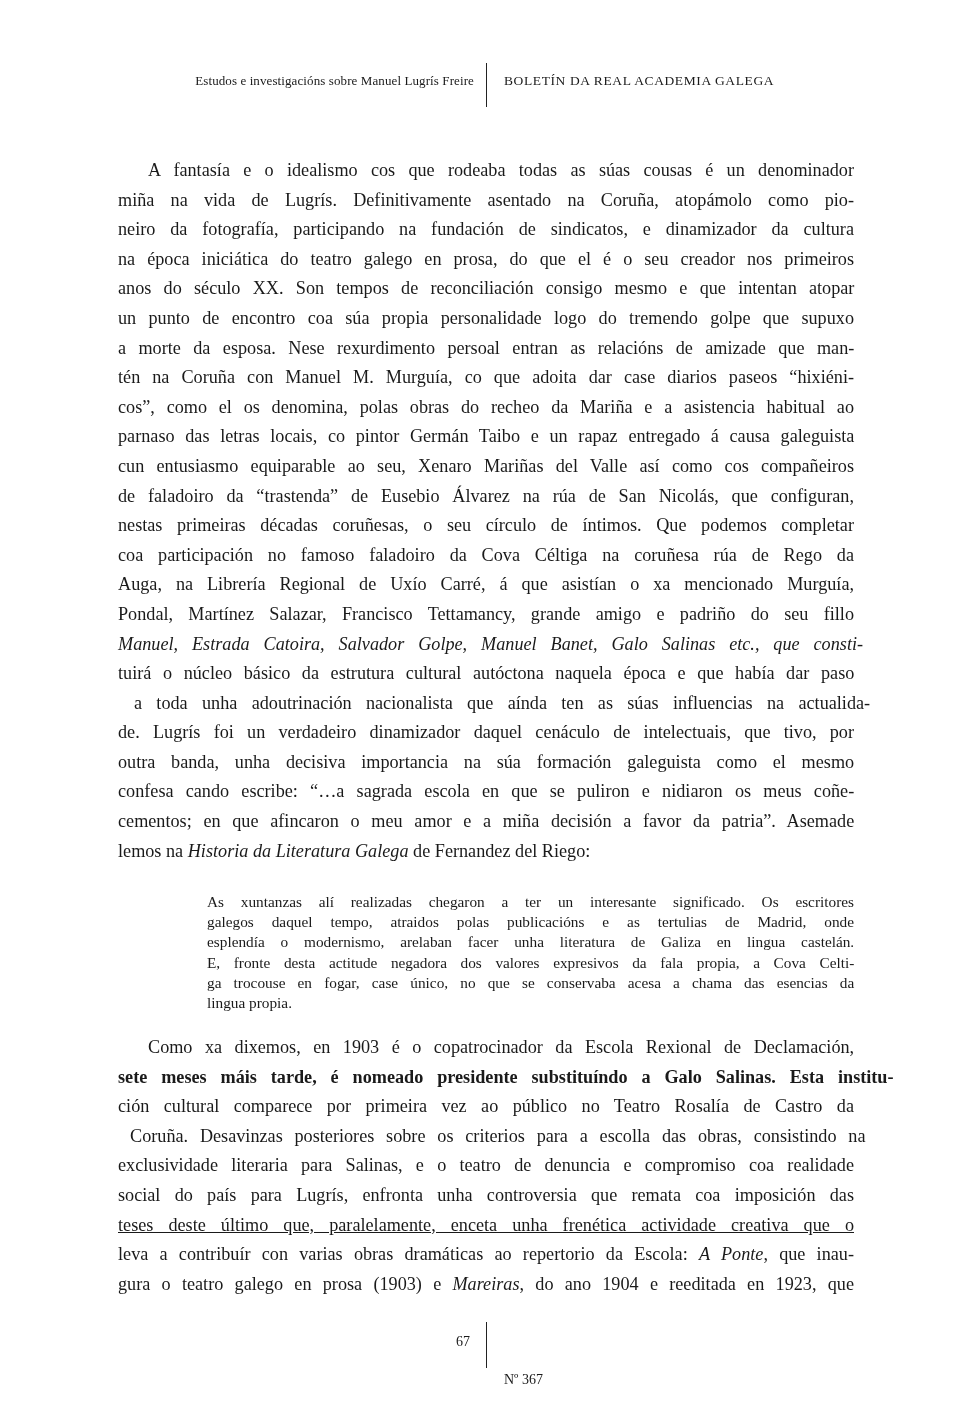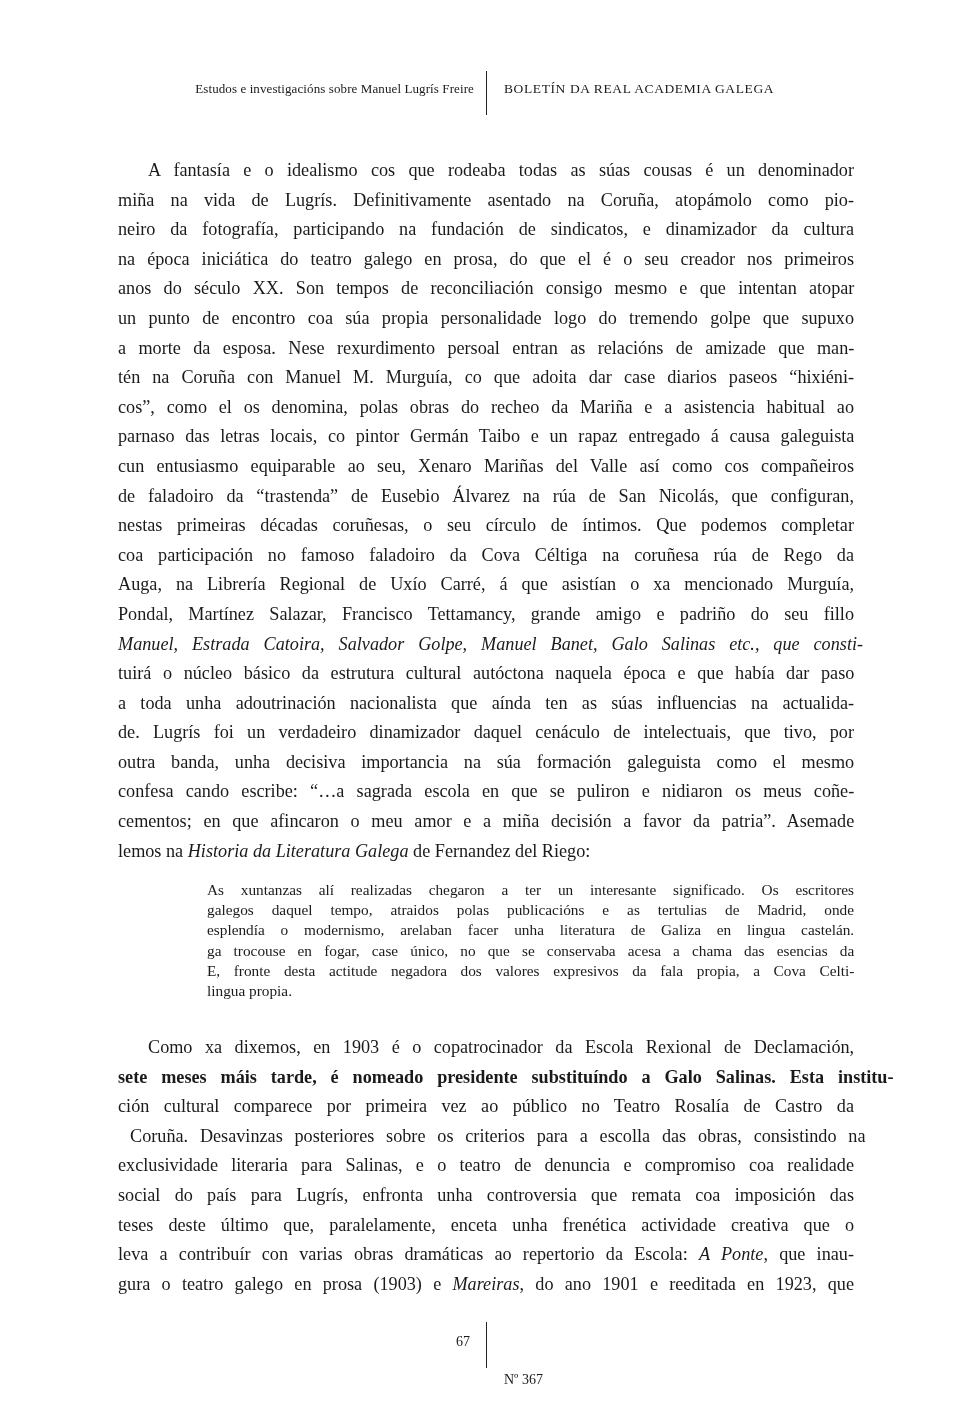--- a/index.html
+++ b/index.html
@@ -10,21 +10,21 @@
     body {
       width: 975px;
       height: 1417px;
       position: relative;
       overflow: hidden;
       font-family: "Liberation Serif", "DejaVu Serif", serif;
       color: #1a1a1a;
     }
     .header {
       position: absolute;
-      top: 71px;
+      top: 63px;
       left: 0;
       width: 975px;
       height: 44px;
     }
     .header-left {
       position: absolute;
       right: 501px;
       top: 10px;
       font-size: 13px;
       white-space: nowrap;
@@ -141,46 +141,46 @@
   <span class="body-line" style="display: block; white-space: nowrap; word-spacing: 7.2px;">cos”, como el os denomina, polas obras do recheo da Mariña e a asistencia habitual ao</span>
   <span class="body-line" style="display: block; white-space: nowrap; word-spacing: 6.14286px;">parnaso das letras locais, co pintor Germán Taibo e un rapaz entregado á causa galeguista</span>
   <span class="body-line" style="display: block; white-space: nowrap; word-spacing: 7.66667px;">cun entusiasmo equiparable ao seu, Xenaro Mariñas del Valle así como cos compañeiros</span>
   <span class="body-line" style="display: block; white-space: nowrap; word-spacing: 8.23077px;">de faladoiro da “trastenda” de Eusebio Álvarez na rúa de San Nicolás, que configuran,</span>
   <span class="body-line" style="display: block; white-space: nowrap; word-spacing: 10px;">nestas primeiras décadas coruñesas, o seu círculo de íntimos. Que podemos completar</span>
   <span class="body-line" style="display: block; white-space: nowrap; word-spacing: 10.2308px;">coa participación no famoso faladoiro da Cova Céltiga na coruñesa rúa de Rego da</span>
   <span class="body-line" style="display: block; white-space: nowrap; word-spacing: 9.38462px;">Auga, na Librería Regional de Uxío Carré, á que asistían o xa mencionado Murguía,</span>
   <span class="body-line" style="display: block; white-space: nowrap; word-spacing: 10.7273px;">Pondal, Martínez Salazar, Francisco Tettamancy, grande amigo e padriño do seu fillo</span>
   <span class="body-line" style="display: block; white-space: nowrap; word-spacing: 9.36364px; font-style: italic;">Manuel, Estrada Catoira, Salvador Golpe, Manuel Banet, Galo Salinas etc., que consti-</span>
   <span class="body-line" style="display: block; white-space: nowrap; word-spacing: 7.07143px;">tuirá o núcleo básico da estrutura cultural autóctona naquela época e que había dar paso</span>
-  <span class="body-line" style="display: block; white-space: nowrap; word-spacing: 9.75px;">a toda unha adoutrinación nacionalista que aínda ten as súas influencias na actualida-</span>
+  <span class="body-line" style="display: block; white-space: nowrap; word-spacing: 9.75px; margin-left: 16px;">a toda unha adoutrinación nacionalista que aínda ten as súas influencias na actualida-</span>
   <span class="body-line" style="display: block; white-space: nowrap; word-spacing: 8.66667px;">de. Lugrís foi un verdadeiro dinamizador daquel cenáculo de intelectuais, que tivo, por</span>
   <span class="body-line" style="display: block; white-space: nowrap; word-spacing: 11.1818px;">outra banda, unha decisiva importancia na súa formación galeguista como el mesmo</span>
   <span class="body-line" style="display: block; white-space: nowrap; word-spacing: 7.64286px;">confesa cando escribe: “…a sagrada escola en que se puliron e nidiaron os meus coñe-</span>
   <span class="body-line" style="display: block; white-space: nowrap; word-spacing: 7.13333px;">cementos; en que afincaron o meu amor e a miña decisión a favor da patria”. Asemade</span>
   <span class="body-line last"><span>lemos na </span><em>Historia da Literatura Galega</em><span> de Fernandez del Riego:</span></span>
 </div>
 
 <div class="quote">
-  <span class="body-line" style="display: block; white-space: nowrap; word-spacing: 12.9091px;"> As xuntanzas alí realizadas chegaron a ter un interesante significado. Os escritores</span>
+  <span class="body-line" style="display: block; white-space: nowrap; word-spacing: 12.9091px; margin-top: 12px;"> As xuntanzas alí realizadas chegaron a ter un interesante significado. Os escritores</span>
   <span class="body-line" style="display: block; white-space: nowrap; word-spacing: 14.0909px;">galegos daquel tempo, atraidos polas publicacións e as tertulias de Madrid, onde</span>
   <span class="body-line" style="display: block; white-space: nowrap; word-spacing: 12px;">esplendía o modernismo, arelaban facer unha literatura de Galiza en lingua castelán.</span>
+  <span class="body-line" style="display: block; white-space: nowrap; word-spacing: 9.76923px;">E, fronte desta actitude negadora dos valores expresivos da fala propia, a Cova Celti-</span>
   <span class="body-line" style="display: block; white-space: nowrap; word-spacing: 8.33333px;">ga trocouse en fogar, case único, no que se conservaba acesa a chama das esencias da</span>
-  <span class="body-line" style="display: block; white-space: nowrap; word-spacing: 9.76923px;">E, fronte desta actitude negadora dos valores expresivos da fala propia, a Cova Celti-</span>
   <span class="body-line last">lingua propia.</span>
 </div>
 
 <div class="body-text-2">
   <span class="body-line indent" style="display: block; white-space: nowrap; word-spacing: 7.91667px;">Como xa dixemos, en 1903 é o copatrocinador da Escola Rexional de Declamación,</span>
   <span class="body-line" style="display: block; white-space: nowrap; word-spacing: 9.33333px; font-weight: bold;">sete meses máis tarde, é nomeado presidente substituíndo a Galo Salinas. Esta institu-</span>
   <span class="body-line" style="display: block; white-space: nowrap; word-spacing: 9.84615px;">ción cultural comparece por primeira vez ao público no Teatro Rosalía de Castro da</span>
   <span class="body-line" style="display: block; white-space: nowrap; word-spacing: 7.25px; margin-left: 12px;">Coruña. Desavinzas posteriores sobre os criterios para a escolla das obras, consistindo na</span>
   <span class="body-line" style="display: block; white-space: nowrap; word-spacing: 8.66667px;">exclusividade literaria para Salinas, e o teatro de denuncia e compromiso coa realidade</span>
   <span class="body-line" style="display: block; white-space: nowrap; word-spacing: 9.66667px;">social do país para Lugrís, enfronta unha controversia que remata coa imposición das</span>
-  <span class="body-line" style="display: block; white-space: nowrap; word-spacing: 10.4545px;">teses deste último que, paralelamente, enceta unha frenética actividade creativa que o</span>
+  <span class="body-line" style="display: block; white-space: nowrap; word-spacing: 10.4545px; text-decoration: underline;">teses deste último que, paralelamente, enceta unha frenética actividade creativa que o</span>
   <span class="body-line" style="display: block; white-space: nowrap; word-spacing: 6.64286px;"><span>leva a contribuír con varias obras dramáticas ao repertorio da Escola: </span><em>A Ponte</em><span>, que inau-</span></span>
-  <span class="body-line" style="display: block; white-space: nowrap; word-spacing: 6.6875px;"><span>gura o teatro galego en prosa (1903) e </span><em>Mareiras</em><span>, do ano 1901 e reeditada en 1923, que</span></span>
+  <span class="body-line" style="display: block; white-space: nowrap; word-spacing: 6.6875px;"><span>gura o teatro galego en prosa (1903) e </span><em>Mareiras</em><span>, do ano 1904 e reeditada en 1923, que</span></span>
 </div>
 
 <div class="footer">
   <span class="footer-left">67</span>
   <div class="footer-divider"></div>
   <span class="footer-right">Nº 367</span>
 </div>
 
 </body></html>

